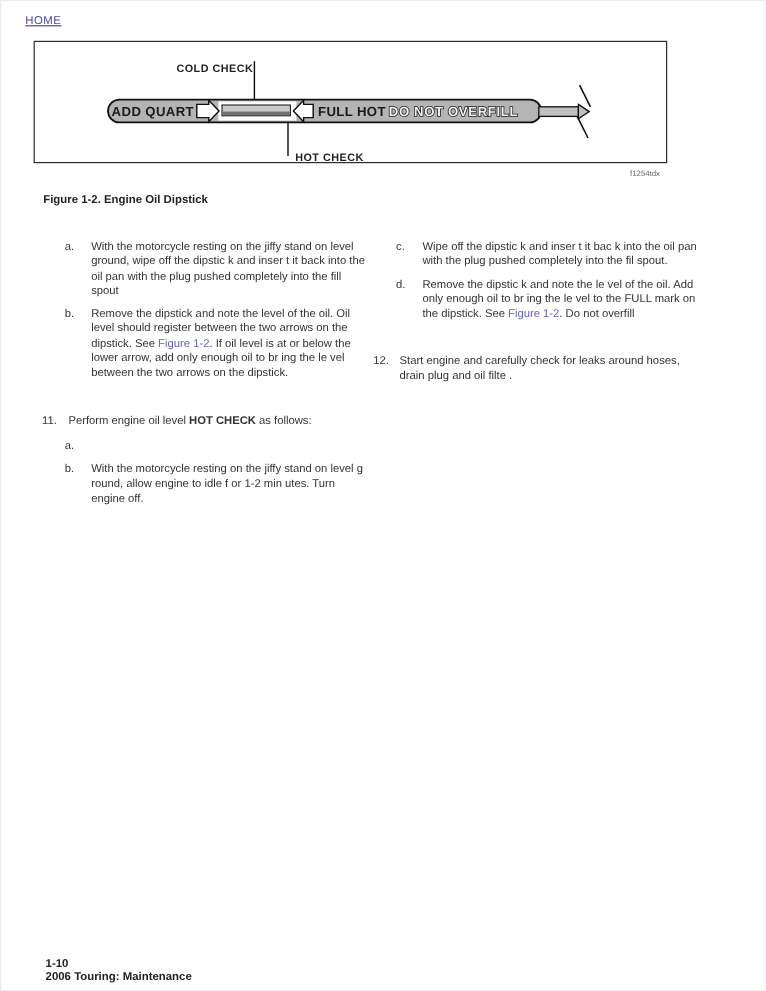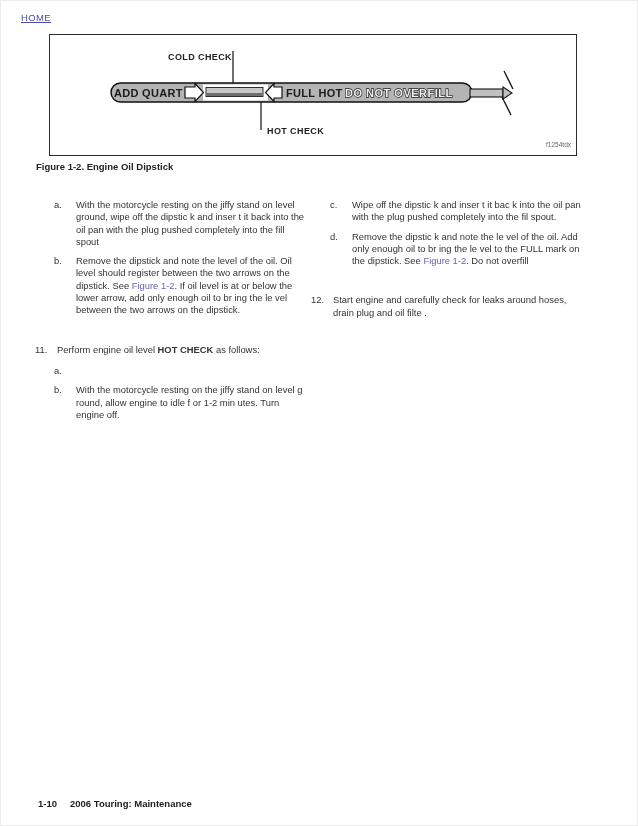--- a/index.html
+++ b/index.html
@@ -6,42 +6,42 @@
   .page{
     position:relative;width:638px;height:826px;background:#ffffff;
     font-family:"Liberation Sans", sans-serif;color:#333;overflow:hidden;
     box-sizing:border-box;border:1px solid #ececec;
   }
   .home-link{
     position:absolute;left:20px;top:11px;font-size:9.5px;color:#4949a8;
     text-decoration:underline;letter-spacing:.4px;cursor:pointer;
   }
   .figure-box{
-    position:absolute;left:48px;top:33px;width:528px;height:122px;
+    position:absolute;left:27px;top:33px;width:528px;height:102px;
     border:1px solid #2b2b2b;box-sizing:border-box;background:#fff;
   }
   .figure-caption{
     position:absolute;left:35px;top:160px;width:528px;text-align:left;
     font-size:9.5px;font-weight:bold;color:#222;
   }
   .columns{
     position:absolute;left:34px;top:198px;display:flex;gap:4px;
   }
   .column{display:flex;flex-direction:column;}
   .column.left{width:272px;}
   .column.right{width:276px;}
   .item{display:flex;margin-bottom:7px;font-size:9.4px;line-height:12.3px;color:#333;}
   .item.num{margin-top:20px;margin-bottom:9px;}
   .item.sub{padding-left:19px;}
   .item .marker{flex:0 0 22px;}
   .item .text{flex:1;}
   .fig-link{color:#6565b8;text-decoration:none;cursor:pointer;}
   .footer{
-    position:absolute;left:37px;top:797px;display:flex;gap:13px;
-    font-size:9.5px;font-weight:bold;color:#222;
+    position:absolute;left:37px;top:797px;display:flex;gap:0;
+    font-size:9.5px;font-weight:bold;color:#222;flex-direction:column;
   }
   svg text{font-family:"Liberation Sans", sans-serif;}
   .callout{font-size:9px;font-weight:bold;fill:#222;letter-spacing:.4px;}
   .stick-label{font-size:11px;font-weight:bold;fill:#1b1b1b;letter-spacing:.3px;}
   .stick-label-outline{
     font-size:11px;font-weight:bold;fill:#f0f0f0;stroke:#1a1a1a;
     stroke-width:1.3px;paint-order:stroke;letter-spacing:.5px;
   }
   .figcode{font-size:6.5px;fill:#666;}
 </style>

